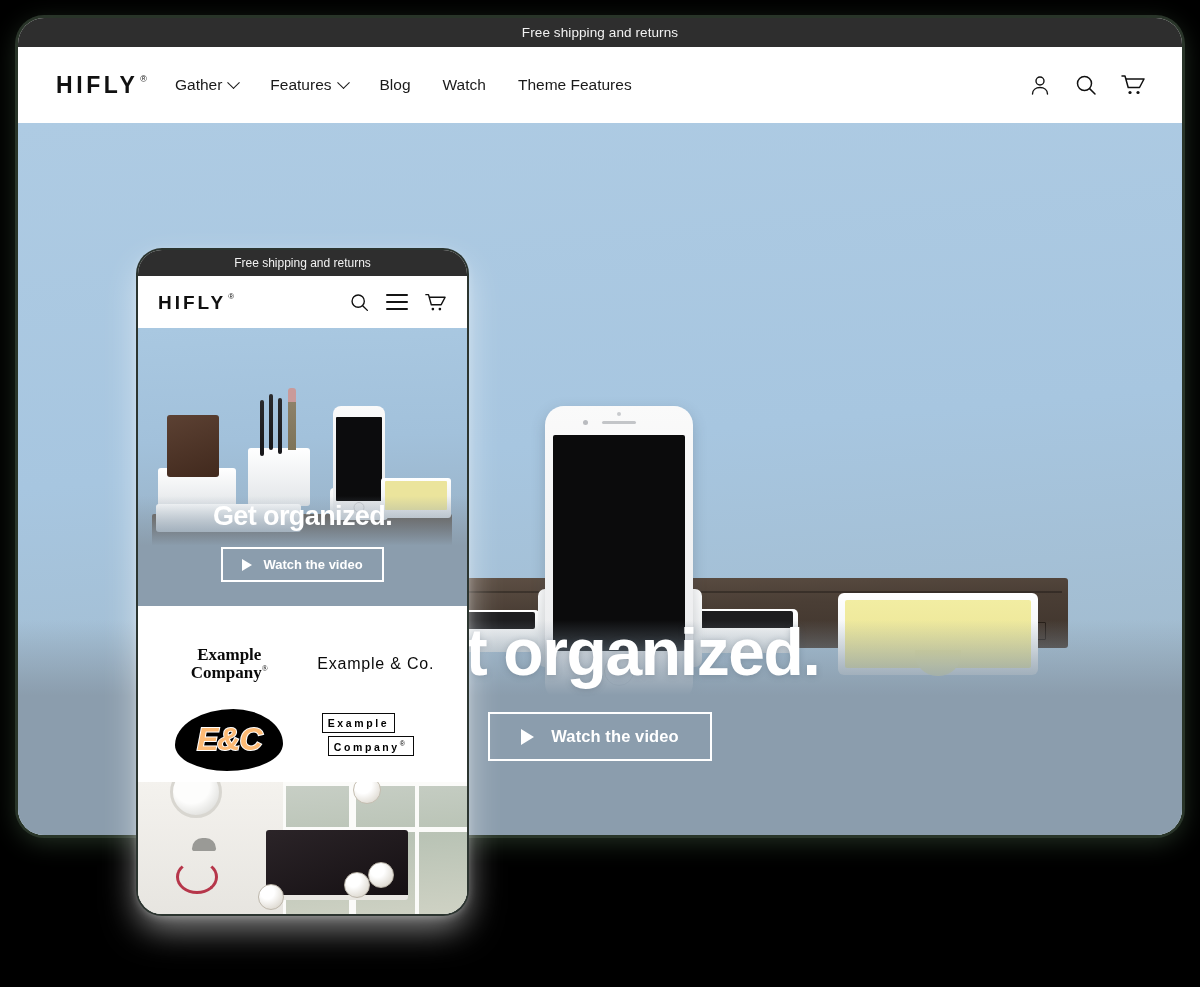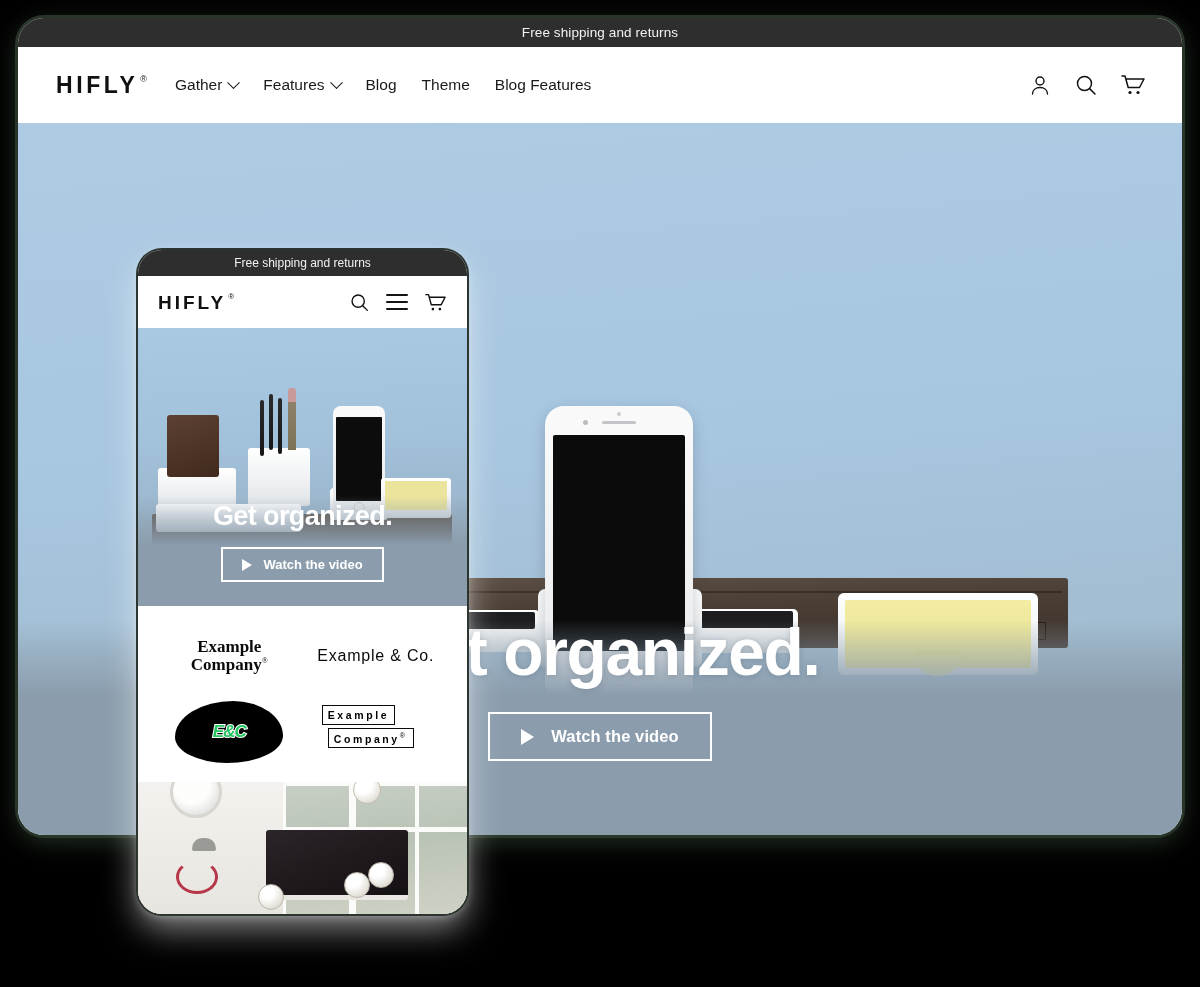--- a/index.html
+++ b/index.html
@@ -57,21 +57,21 @@
     font-size: 9px;
     font-weight: 400;
     letter-spacing: 0;
     margin-left: 2px;
     margin-top: 1px;
   }
 
   .main-nav {
     display: flex;
     align-items: center;
-    gap: 25px;
+    gap: 32px;
     margin-left: 28px;
   }
   .nav-link {
     font-size: 15.5px;
     color: #1a1a1a;
     display: flex;
     align-items: center;
     gap: 7px;
     cursor: pointer;
     white-space: nowrap;
@@ -403,21 +403,21 @@
   }
   .m-play-tri {
     width: 0; height: 0;
     border-left: 10px solid #fff;
     border-top: 6px solid transparent;
     border-bottom: 6px solid transparent;
   }
 
   .m-logos {
     background: #ffffff;
-    padding: 32px 18px 24px;
+    padding: 40px 18px 24px;
     display: grid;
     grid-template-columns: 1fr 1fr;
     row-gap: 26px;
     align-items: center;
     justify-items: center;
     height: 176px;
   }
   .brand-serif {
     font-family: "Liberation Serif", serif;
     font-weight: 700;
@@ -433,22 +433,22 @@
     color: #0a0a0a;
   }
   .brand-blob {
     position: relative;
     width: 108px; height: 62px;
     background: #000000;
     border-radius: 54% 46% 52% 48% / 58% 56% 44% 42%;
     display: flex; align-items: center; justify-content: center;
   }
   .brand-blob span {
-    color: #22c55e;
-    font-size: 17px;
+    color: #fdba74;
+    font-size: 32px;
     font-weight: 700;
     font-style: italic;
     letter-spacing: -1px;
     -webkit-text-stroke: 2px #ffffff;
     paint-order: stroke fill;
   }
   .brand-boxed { position: relative; width: 108px; height: 54px; }
   .brand-boxed .bx {
     position: absolute;
     border: 1.6px solid #0a0a0a;
@@ -538,24 +538,24 @@
         <i class="chev"></i>
       </a>
       <a class="nav-link">
         <span>Features</span>
         <i class="chev"></i>
       </a>
       <a class="nav-link">
         <span>Blog</span>
       </a>
       <a class="nav-link">
-        <span>Theme</span>
+        <span>Watch</span>
       </a>
       <a class="nav-link">
-        <span>Blog Features</span>
+        <span>Theme Features</span>
       </a>
     </nav>
 
     <div class="header-icons">
       <svg class="hicon" width="24" height="24" viewBox="0 0 24 24" fill="none" stroke="#111" stroke-width="1.4">
         <circle cx="12" cy="8" r="4"></circle>
         <path d="M4.5 21c0-4.2 3.4-6.5 7.5-6.5s7.5 2.3 7.5 6.5" stroke-linecap="round"></path>
       </svg>
       <svg class="hicon" width="24" height="24" viewBox="0 0 24 24" fill="none" stroke="#111" stroke-width="1.5">
         <circle cx="10.5" cy="10.5" r="7"></circle>

